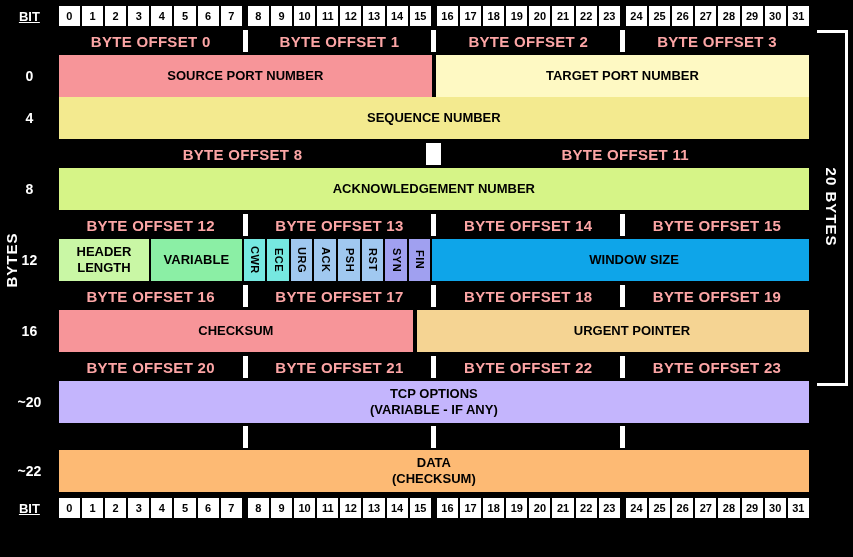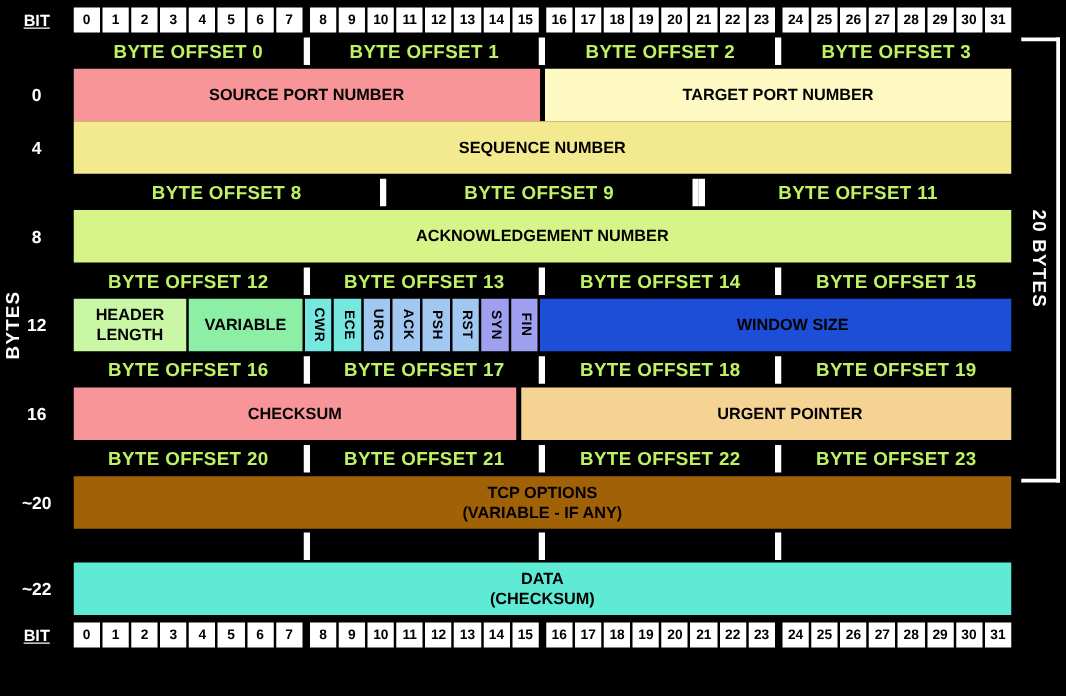--- a/index.html
+++ b/index.html
@@ -44,21 +44,21 @@
     display: flex;
     align-items: center;
     justify-content: center;
   }
 
   
   .offset-row { height: 22px; margin: 4px 0 3px; }
   .offsetgrid { display: flex; height: 100%; }
   .offsetcell {
     flex: 1;
-    color: #bef264;
+    color: #fca5a5;
     font-weight: bold;
     font-size: 15px;
     letter-spacing: 0.3px;
     display: flex;
     align-items: center;
     justify-content: center;
   }
   .sep { width: 5px; background: #fff; }
 
   
@@ -217,21 +217,20 @@
             <div class="fname">SEQUENCE NUMBER</div>
           </div>
         </div>
         <div class="rspace"></div>
       </div>
       <div class="row offset-row">
         <div class="llabel"></div>
         <div class="grid offsetgrid">
           <div class="offsetcell">BYTE OFFSET 8</div>
           <div class="sep"></div>
-          <div class="offsetcell">BYTE OFFSET 9</div>
           <div class="sep"></div>
           <div class="sep"></div>
           <div class="offsetcell">BYTE OFFSET 11</div>
         </div>
         <div class="rspace"></div>
       </div>
       <div class="row field-row">
         <div class="llabel">8</div>
         <div class="grid fieldgrid">
           <div class="field" style="flex-grow: 32; background: rgb(214, 244, 135);">
@@ -279,21 +278,21 @@
           </div>
           <div class="field vert" style="flex-grow: 1; background: rgb(160, 200, 240);">
             <div class="fname">RST</div>
           </div>
           <div class="field vert" style="flex-grow: 1; background: rgb(160, 160, 240);">
             <div class="fname">SYN</div>
           </div>
           <div class="field vert" style="flex-grow: 1; background: rgb(160, 160, 240);">
             <div class="fname">FIN</div>
           </div>
-          <div class="field" style="flex-grow: 16; background: #1d4ed8; padding-left: 29px;">
+          <div class="field" style="flex-grow: 16; background: #0ea5e9; padding-left: 29px;">
             <div class="fname">WINDOW SIZE</div>
           </div>
         </div>
         <div class="rspace"></div>
       </div>
       <div class="row offset-row">
         <div class="llabel"></div>
         <div class="grid offsetgrid">
           <div class="offsetcell">BYTE OFFSET 16</div>
           <div class="sep"></div>
@@ -326,21 +325,21 @@
           <div class="sep"></div>
           <div class="offsetcell">BYTE OFFSET 22</div>
           <div class="sep"></div>
           <div class="offsetcell">BYTE OFFSET 23</div>
         </div>
         <div class="rspace"></div>
       </div>
       <div class="row field-row">
         <div class="llabel">~20</div>
         <div class="grid fieldgrid">
-          <div class="field" style="flex-grow: 32; background: #a16207;">
+          <div class="field" style="flex-grow: 32; background: #c4b5fd;">
             <div class="fname">TCP OPTIONS</div>
             <div class="fsub">(VARIABLE - IF ANY)</div>
           </div>
         </div>
         <div class="rspace"></div>
       </div>
       <div class="row gap-row">
         <div class="llabel"></div>
         <div class="grid offsetgrid">
           <div class="offsetcell"></div>
@@ -349,21 +348,21 @@
           <div class="sep"></div>
           <div class="offsetcell"></div>
           <div class="sep"></div>
           <div class="offsetcell"></div>
         </div>
         <div class="rspace"></div>
       </div>
       <div class="row field-row">
         <div class="llabel">~22</div>
         <div class="grid fieldgrid">
-          <div class="field" style="flex-grow: 32; background: #5eead4; align-items: center;">
+          <div class="field" style="flex-grow: 32; background: #fdba74; align-items: center;">
             <div class="fname">DATA</div>
             <div class="fsub">(CHECKSUM)</div>
           </div>
         </div>
         <div class="rspace"></div>
       </div>
       <div class="row bit-row bottom">
         <div class="llabel bit-axis-title">BIT</div>
         <div class="grid bitgrid">
           <div class="bitgroup">

